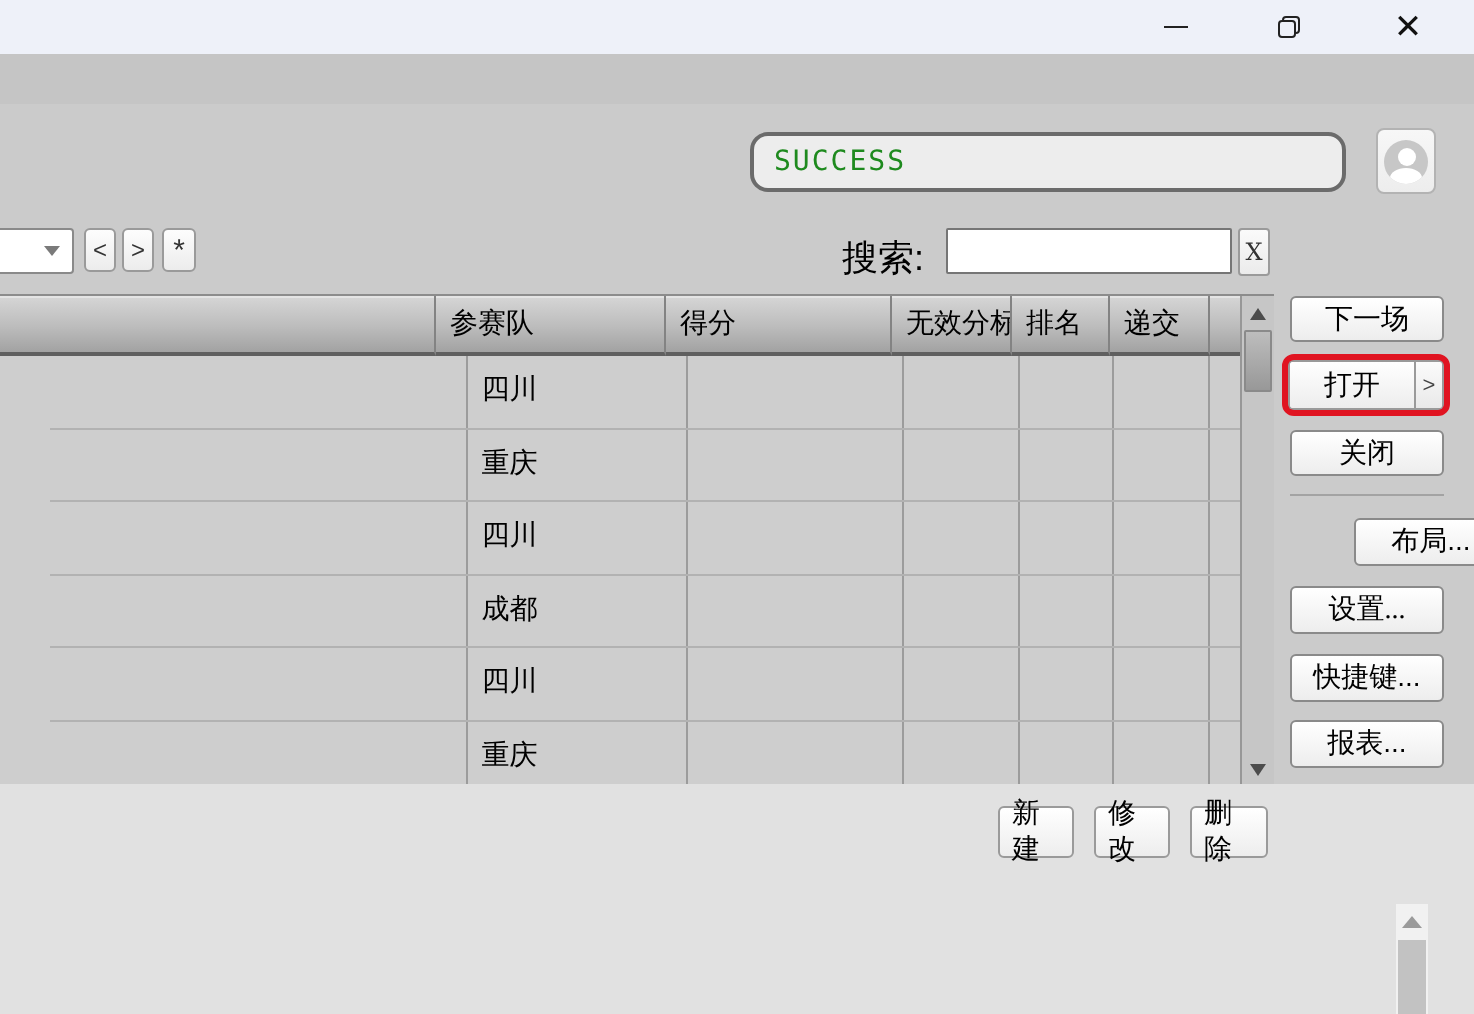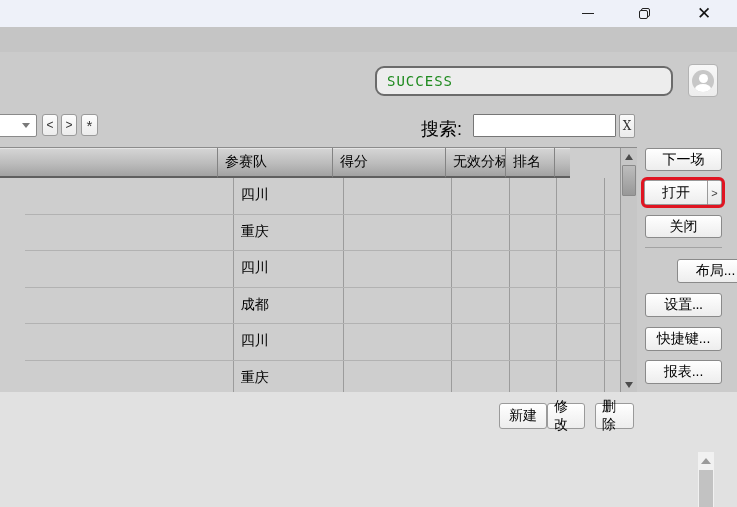--- a/index.html
+++ b/index.html
@@ -115,21 +115,21 @@
   .b-hotkeys { top:327px; height:24px; }
   .b-reports { top:360px; height:24px; }
 
   
   .bottom-panel { position:absolute; left:0; top:392px; width:737px; height:115px; background:#e1e1e1; }
   .smallbtn {
     position:absolute; top:403px; height:26px;
     background:linear-gradient(#ffffff,#ededed); border:1px solid #9a9a9a; border-radius:3px;
     display:flex; align-items:center; justify-content:center; font-size:14px; padding:0 6px;
   }
-  .b-new { left:499px; width:48px; } .b-edit { left:547px; width:38px; } .b-del { left:595px; width:39px; }
+  .b-new { left:499px; width:38px; } .b-edit { left:547px; width:38px; } .b-del { left:595px; width:39px; }
   .page-scroll { position:absolute; left:698px; top:452px; width:16px; height:55px; background:#f1f1f1; }
   .ps-up { position:absolute; left:0; top:6px; width:16px; display:flex; justify-content:center; }
   .ps-tri { width:0; height:0; border-left:5px solid transparent; border-right:5px solid transparent; border-bottom:6px solid #9a9a9a; }
   .ps-thumb { position:absolute; left:1px; top:18px; width:14px; height:37px; background:#c2c2c2; }
 </style>
 </head>
 <body>
 
 <div class="titlebar">
   <div class="winbtn btn-min">
@@ -177,20 +177,21 @@
     <span>X</span>
   </div>
 
 <div class="grid">
   <div class="grid-header">
     <div class="hcell c0"></div>
     <div class="hcell c1">参赛队</div>
     <div class="hcell c2">得分</div>
     <div class="hcell c3">无效分标记</div>
     <div class="hcell c4">排名</div>
+    <div class="hcell c5">递交</div>
     <div class="hcell c6"></div>
   </div>
   <div class="grid-body">
     <div class="grow">
       <div class="gcell c0"></div>
       <div class="gcell c1">四川</div>
       <div class="gcell c2"></div>
       <div class="gcell c3"></div>
       <div class="gcell c4"></div>
       <div class="gcell c5"></div>

